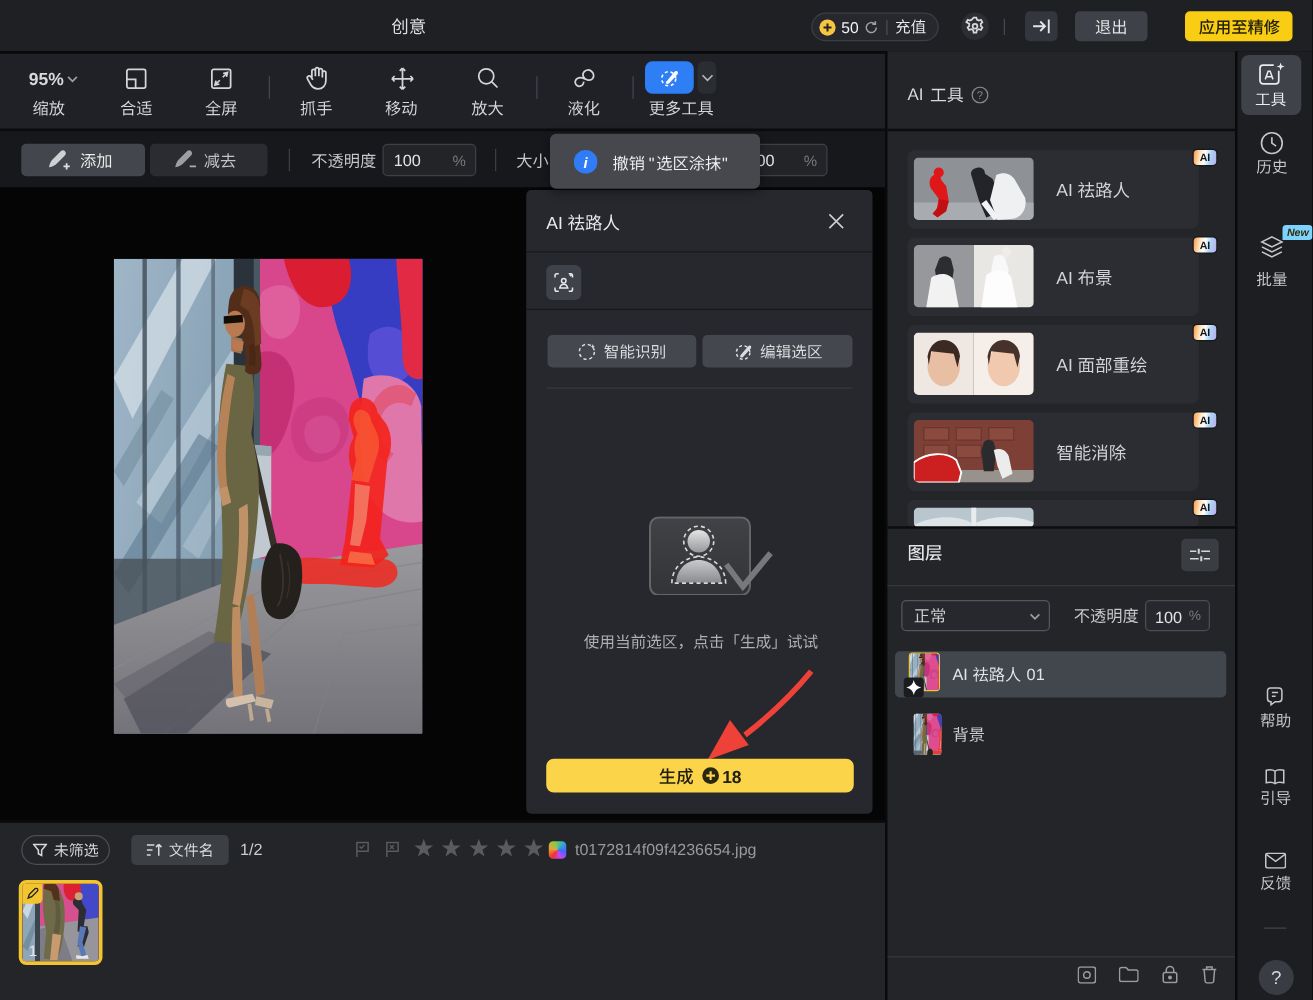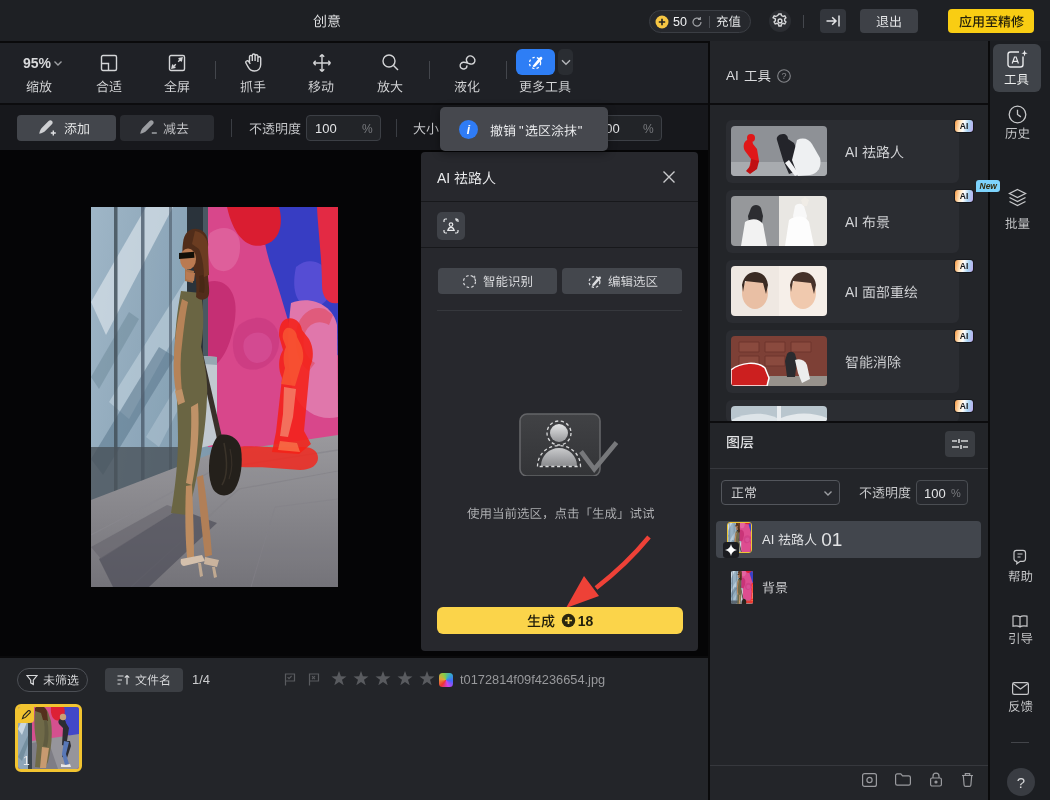--- a/index.html
+++ b/index.html
@@ -642,21 +642,21 @@
 <path d="M88 46l15-1.3 0.5 6-15.5 1.3z" fill="#141008"></path>
 <path d="M95 64c3 2 6 2 9 2l-1 8c-3 0-6-1-8-2z" fill="#c18158"></path>
 </svg>
 <div class="abs row" style="left:762px;top:521px;height:37px;gap:4px">
     <span style="font-size:13px;color:#e2e3e5">AI</span>
     <svg style="display:block;" width="39" height="13" viewBox="0 0 3000 1000" fill="#e2e3e5">
       <use href="#r795b" x="0" width="1000" height="1000"></use>
       <use href="#r8def" x="1000" width="1000" height="1000"></use>
       <use href="#r4eba" x="2000" width="1000" height="1000"></use>
     </svg>
-    <span style="font-size:19px;color:#e2e3e5">01</span>
+    <span style="font-size:13px;color:#e2e3e5">01</span>
   </div>
 <div class="abs" style="left:723px;top:542px;width:16px;height:16px;background:#1b1c20;border-radius:3px"></div>
 <svg class="abs" style="left:725px;top:544px" width="12" height="12" viewBox="0 0 12 12">
     <path d="M6 0C6.6 3.4 8.6 5.4 12 6 8.6 6.6 6.6 8.6 6 12 5.4 8.6 3.4 6.6 0 6 3.4 5.4 5.4 3.4 6 0z" fill="#fff"></path>
   </svg>
 <svg class="abs" style="left:731px;top:571px;border-radius:2px" width="22" height="33" viewBox="40 25 160 240">
 <defs>
 <linearGradient id="glass" x1="0" y1="0" x2="1" y2="0.25">
 <stop offset="0" stop-color="#a8bfd0"></stop>
         <stop offset="0.55" stop-color="#8aa5b8"></stop>
@@ -785,21 +785,21 @@
 <svg class="abs" style="left:1008px;top:188px" width="19" height="19" viewBox="0 0 19 19" fill="none" stroke="#c6c7c9" stroke-width="1.3">
 <path d="M9.5 1.5 17.5 5.5 9.5 9.5 1.5 5.5z"></path>
     <path d="M1.5 9.5l8 4 8-4M1.5 13.5l8 4 8-4"></path>
   </svg>
 <div style="position:absolute;left:1005px;top:217px">
     <svg style="display:block;" width="25" height="12.5" viewBox="0 0 2000 1000" fill="#c6c7c9">
       <use href="#r6279" x="0" width="1000" height="1000"></use>
       <use href="#r91cf" x="1000" width="1000" height="1000"></use>
     </svg>
   </div>
-<div class="abs" style="left:976px;top:180px;background:#7dd3fc;border-radius:3px 3px 3px 0;padding:1.5px 3.5px">
+<div class="abs" style="left:1026px;top:180px;background:#7dd3fc;border-radius:3px 3px 3px 0;padding:1.5px 3.5px">
     <span style="font-size:8.5px;font-weight:700;color:#332d10;font-style:italic;line-height:1;display:block">New</span>
   </div>
 <svg class="abs" style="left:1012px;top:549px" width="16" height="16" viewBox="0 0 16 16" fill="none" stroke="#c6c7c9" stroke-width="1.2">
 <path d="M5 1.3h6A2.5 2.5 0 0 1 13.5 3.8v6a2.5 2.5 0 0 1-2.5 2.5H8.2l-3.4 2.5v-2.5h-.3A2.5 2.5 0 0 1 2 9.8v-6A2.5 2.5 0 0 1 4.5 1.3z"></path>
 <path d="M5.5 5h5M5.5 8h3"></path>
   </svg>
 <div style="position:absolute;left:1008px;top:570px">
     <svg style="display:block;" width="25" height="12.5" viewBox="0 0 2000 1000" fill="#c6c7c9">
       <use href="#r5e2e" x="0" width="1000" height="1000"></use>
       <use href="#r52a9" x="1000" width="1000" height="1000"></use>
@@ -841,21 +841,21 @@
 <div class="abs row" style="left:105px;top:668px;width:78px;height:24px;background:#3c3f44;border-radius:4px;justify-content:center;gap:5px">
 <svg width="13" height="12" viewBox="0 0 13 12" fill="none" stroke="#d8d9db" stroke-width="1.2">
       <path d="M0.5 2h6M0.5 6h4.5M0.5 10h3M10 10.5v-9M10 1.5 7.8 3.7M10 1.5l2.2 2.2"></path>
     </svg>
     <svg style="display:block;" width="36" height="12" viewBox="0 0 3000 1000" fill="#d8d9db">
       <use href="#r6587" x="0" width="1000" height="1000"></use>
       <use href="#r4ef6" x="1000" width="1000" height="1000"></use>
       <use href="#r540d" x="2000" width="1000" height="1000"></use>
     </svg>
   </div>
-<div style="position:absolute;left:192px;top:673px;font-size:13px;color:#cbccce;font-weight:400;letter-spacing:0;line-height:1">1/4</div>
+<div style="position:absolute;left:192px;top:673px;font-size:13px;color:#cbccce;font-weight:400;letter-spacing:0;line-height:1">1/2</div>
 <svg class="abs" style="left:284px;top:673px" width="13" height="13" viewBox="0 0 13 13" fill="none" stroke="#595b5f" stroke-width="1.2">
 <path d="M1.5 12.5V1h9v7h-9" fill="none"></path>
     <path d="M3.6 4.2l1.4 1.4 2.6-2.6" stroke-width="1.1"></path>
   </svg>
 <svg class="abs" style="left:308px;top:673px" width="13" height="13" viewBox="0 0 13 13" fill="none" stroke="#595b5f" stroke-width="1.2">
 <path d="M1.5 12.5V1h9v7h-9" fill="none"></path>
     <path d="M4 3.2l3 3M7 3.2l-3 3" stroke-width="1.1"></path>
   </svg>
 <svg class="abs" style="left:331px;top:671px" width="16" height="15" viewBox="0 0 16 15">
     <path d="M8 0l1.9 5.3 5.6.1-4.5 3.4 1.7 5.4L8 10.9l-4.7 3.3 1.7-5.4L.5 5.4l5.6-.1z" fill="#595b5f"></path>

